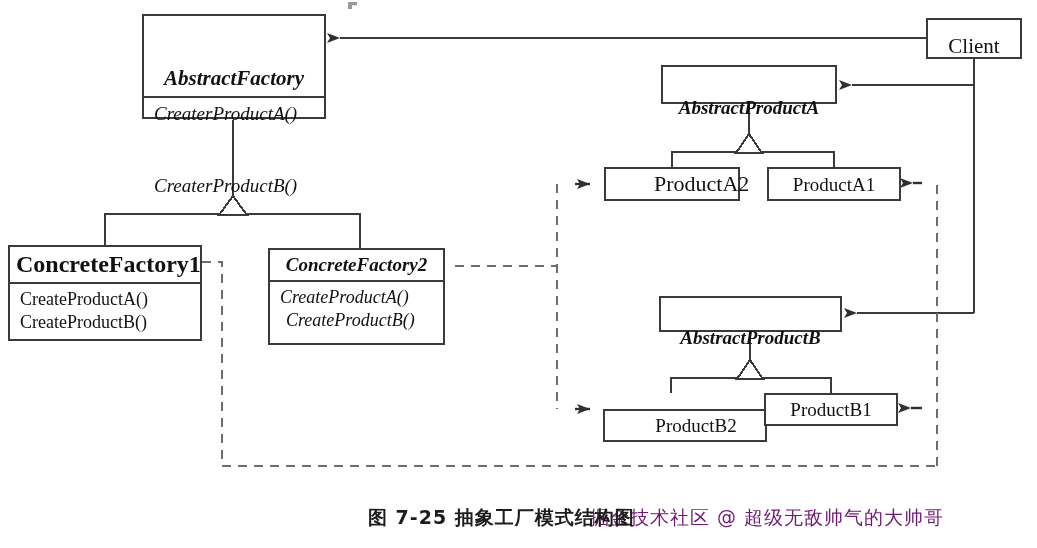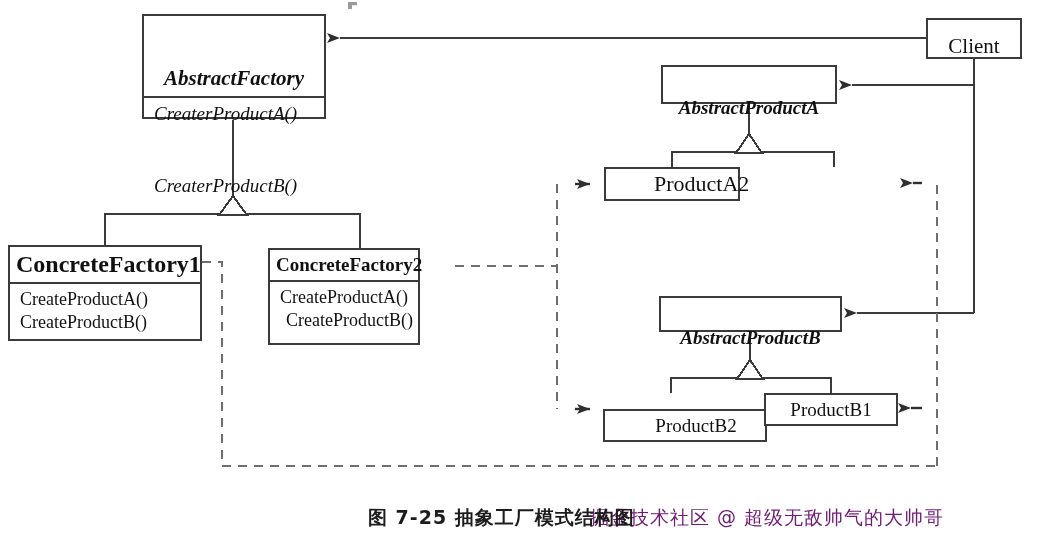--- a/index.html
+++ b/index.html
@@ -152,40 +152,43 @@
   </div>
 
   <div class="node compart" style="left:8px;top:245px;width:194px;height:96px;">
     <div class="title bold" style="font-size:24px;padding:5px 6px 6px 6px;">ConcreteFactory1</div>
     <div class="ops">
       <div style="font-size:18px;">CreateProductA()</div>
       <div style="font-size:18px;">CreateProductB()</div>
     </div>
   </div>
 
-  <div class="node compart" style="left:268px;top:248px;width:152px;height:97px;">
+  <div class="node compart" style="left:268px;top:248px;width:177px;height:97px;font-style:italic;">
     <div class="title bold" style="font-size:19px;padding:5px 6px 6px 6px;">ConcreteFactory2</div>
     <div class="ops">
       <div style="font-size:18px;">CreateProductA()</div>
       <div style="font-size:18px;padding-left:6px;">CreateProductB()</div>
     </div>
   </div>
 
   <div class="node" style="left:926px;top:18px;width:96px;height:41px;justify-content:flex-end;">
     <div class="title" style="font-size:21px;padding:0;">Client</div>
   </div>
 
   <div class="node" style="left:661px;top:65px;width:176px;height:39px;justify-content:center;">
     <div class="title bi" style="font-size:19px;padding:0;">AbstractProductA</div>
   </div>
 
   <div class="node" style="left:604px;top:167px;width:136px;height:34px;justify-content:center;">
     <div class="title" style="font-size:22px;padding:0;margin-left:48px;">ProductA2</div>
   </div>
 
+  <div class="node" style="left:767px;top:167px;width:134px;height:34px;justify-content:center;">
+    <div class="title" style="font-size:19px;padding:0;">ProductA1</div>
+  </div>
 
   <div class="node" style="left:659px;top:296px;width:183px;height:36px;justify-content:center;">
     <div class="title bi" style="font-size:19px;padding:0;">AbstractProductB</div>
   </div>
 
   <div class="node" style="left:603px;top:409px;width:164px;height:33px;justify-content:center;padding-left:22px;">
     <div class="title" style="font-size:19px;padding:0;">ProductB2</div>
   </div>
 
   <div class="node" style="left:764px;top:393px;width:134px;height:33px;justify-content:center;">

